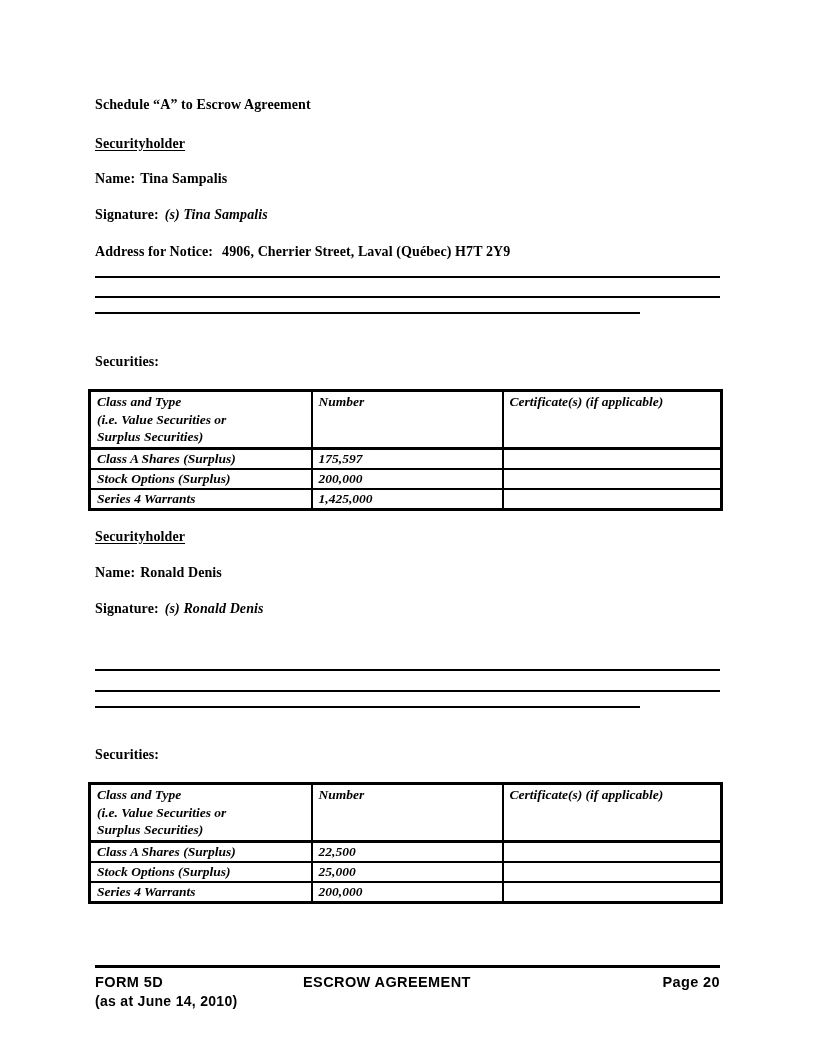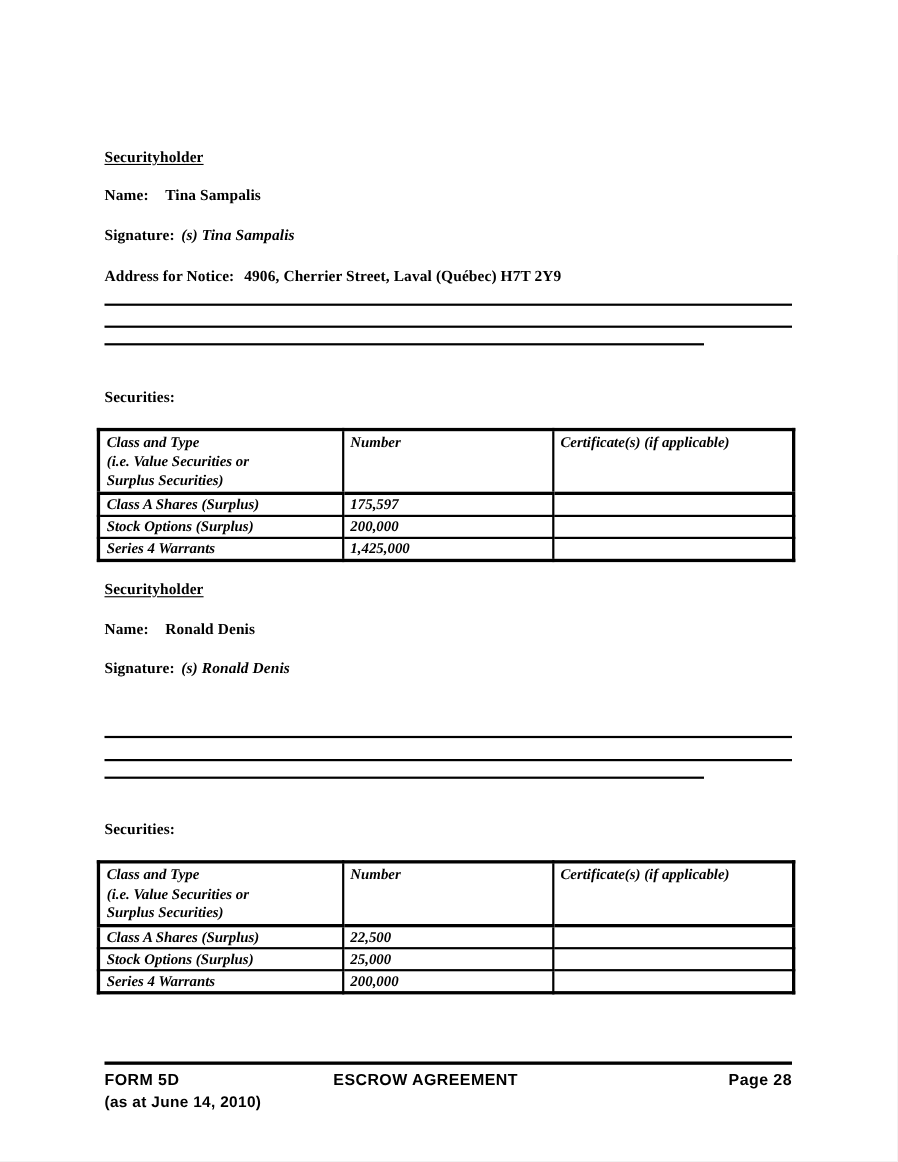--- a/index.html
+++ b/index.html
@@ -16,21 +16,21 @@
   .line {
     position: absolute;
     left: 95px;
     font-weight: bold;
     font-size: 14px;
     line-height: 17px;
     white-space: nowrap;
     letter-spacing: 0.1px;
   }
   .heading { text-decoration: underline; text-underline-offset: 2px; }
-  .val { margin-left: 15px; font-family: Liberation Serif, serif; }
+  .val { margin-left: 5px; font-family: Liberation Serif, serif; }
   .val-wide { margin-left: 9px; }
   .sig-val { margin-left: 6px; font-style: italic; margin-top: 37px; }
   .rule {
     position: absolute;
     left: 95px;
     height: 2px;
     background: #000;
   }
   .sec-table {
     position: absolute;
@@ -79,20 +79,21 @@
     letter-spacing: 0.4px;
     white-space: nowrap;
   }
   .footer-sub { font-size: 14px; letter-spacing: 0.3px; }
 </style>
 </head>
 <body>
 
 <div class="page">
 
+  <div class="line" style="top:96px">Schedule “A” to Escrow Agreement</div>
 
   <div class="line heading" style="top:135px">Securityholder</div>
 
   <div class="line" style="top:170px">
     <span>Name:</span><span class="val">Tina Sampalis</span>
   </div>
 
   <div class="line" style="top:206px">
     <span>Signature:</span><span class="sig-val">(s) Tina Sampalis</span>
   </div>
@@ -189,15 +190,15 @@
         <td>200,000</td>
         <td></td>
       </tr>
     </tbody>
   </table>
 
   <div class="footer-rule" style="top:965px"></div>
   <div class="footer-text" style="top:974px; left:95px">FORM 5D</div>
   <div class="footer-text footer-sub" style="top:993px; left:95px">(as at June 14, 2010)</div>
   <div class="footer-text" style="top:974px; left:303px">ESCROW AGREEMENT</div>
-  <div class="footer-text" style="top:974px; right:96px">Page 28</div>
+  <div class="footer-text" style="top:974px; right:96px">Page 20</div>
 
 </div>
 
 </body></html>

